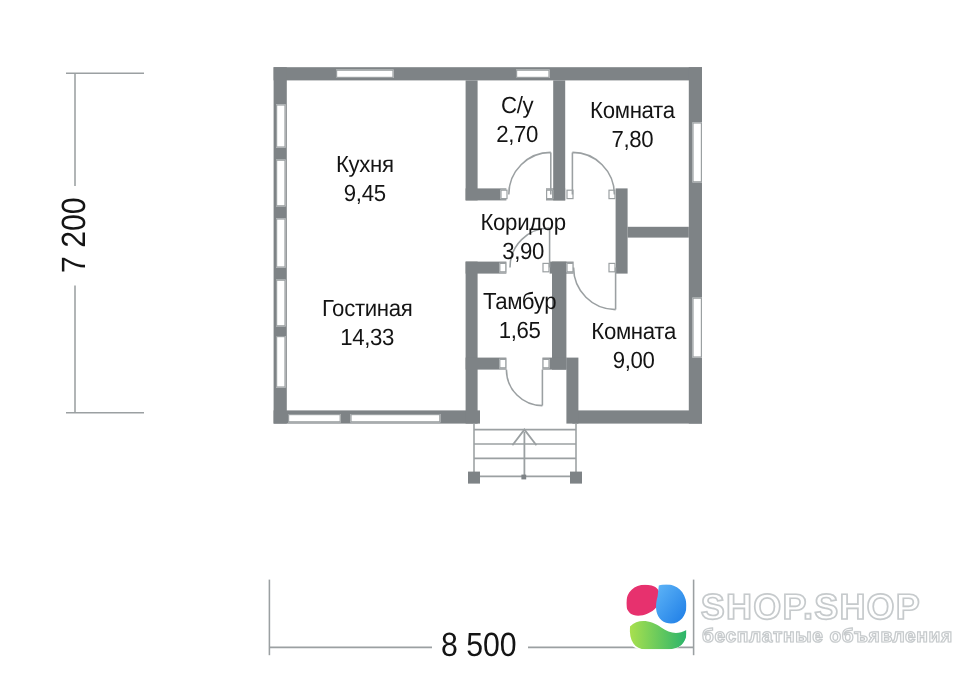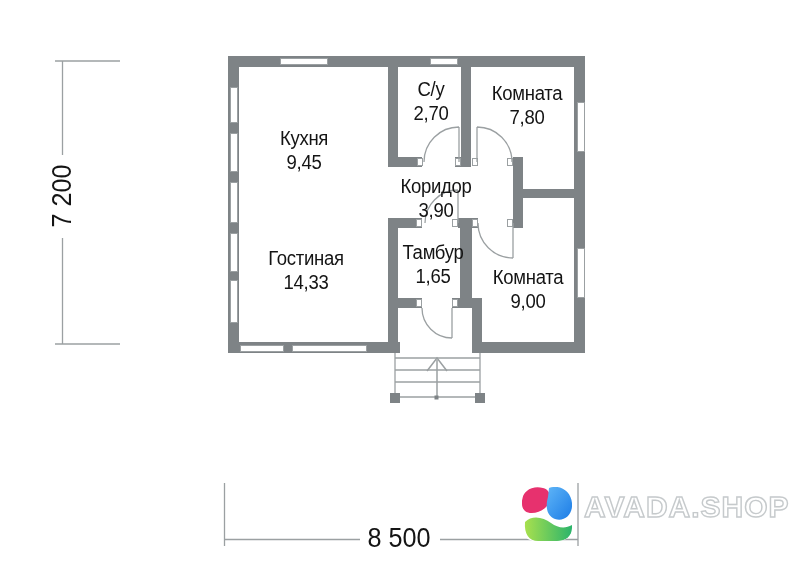--- a/index.html
+++ b/index.html
@@ -155,15 +155,16 @@
     <div>1,65</div>
   </div>
   <div class="room-label" style="left:528px;top:289px">
     <div>Комната</div>
     <div>9,00</div>
   </div>
 
   <div class="dim v" style="left:62px;top:196px">7 200</div>
   <div class="dim h" style="left:399px;top:538px">8 500</div>
 
-  <div class="brand" style="left:584px;top:490px">AVADA.SHOP</div>
+  <div class="brand" style="left:584px;top:490px">SHOP.SHOP</div>
+  <div class="tagline" style="left:585px;top:522px">бесплатные объявления</div>
 
 </div>
 
 </body></html>

